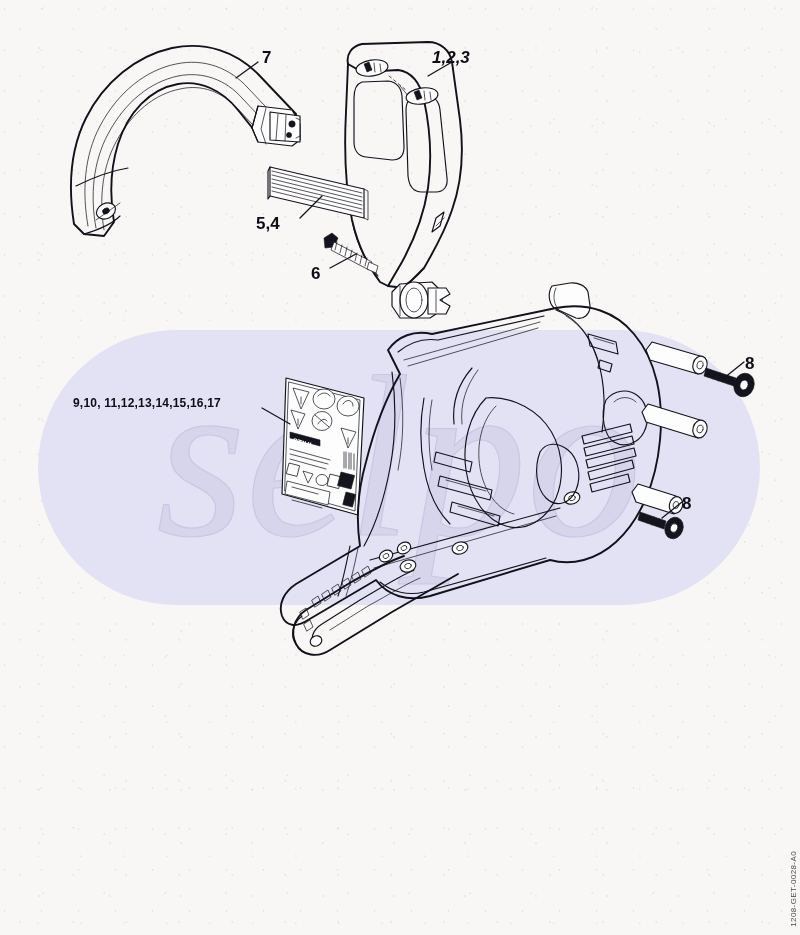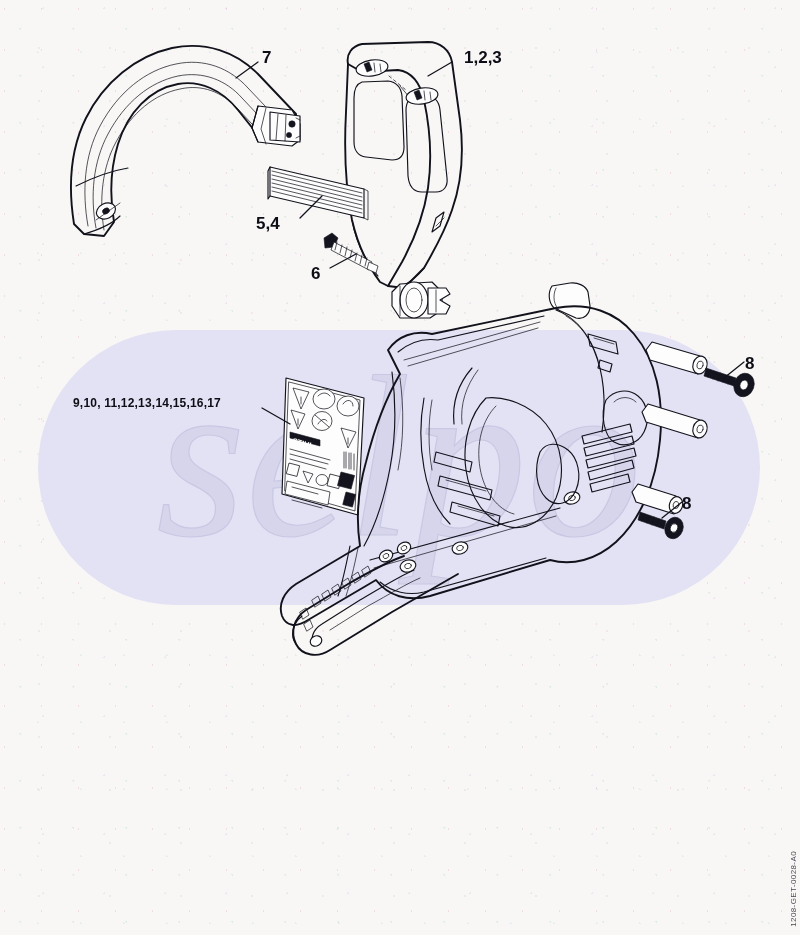--- a/index.html
+++ b/index.html
@@ -36,21 +36,21 @@
   }
   #art{position:absolute;inset:0;z-index:4;}
   .lbl{
     position:absolute;z-index:6;
     font-family:"Liberation Sans",sans-serif;
     font-weight:bold;color:#0d0d16;
     white-space:nowrap;
   }
   .lbl-lg{font-size:17px;}
   #lbl-7{left:262px;top:48px;}
-  #lbl-123{left:464px;top:48px;}
+  #lbl-123{left:432px;top:48px;font-style:italic;}
   #lbl-45{left:256px;top:214px;}
   #lbl-6{left:311px;top:264px;}
   #lbl-grp{left:73px;top:396px;font-size:12px;letter-spacing:.2px;}
   #lbl-8a{left:745px;top:354px;}
   #lbl-8b{left:682px;top:494px;}
   #code{
     position:absolute;right:2px;bottom:8px;z-index:7;
     font-family:"Liberation Sans",sans-serif;
     font-size:8px;color:#4a4a55;
     writing-mode:vertical-rl;

